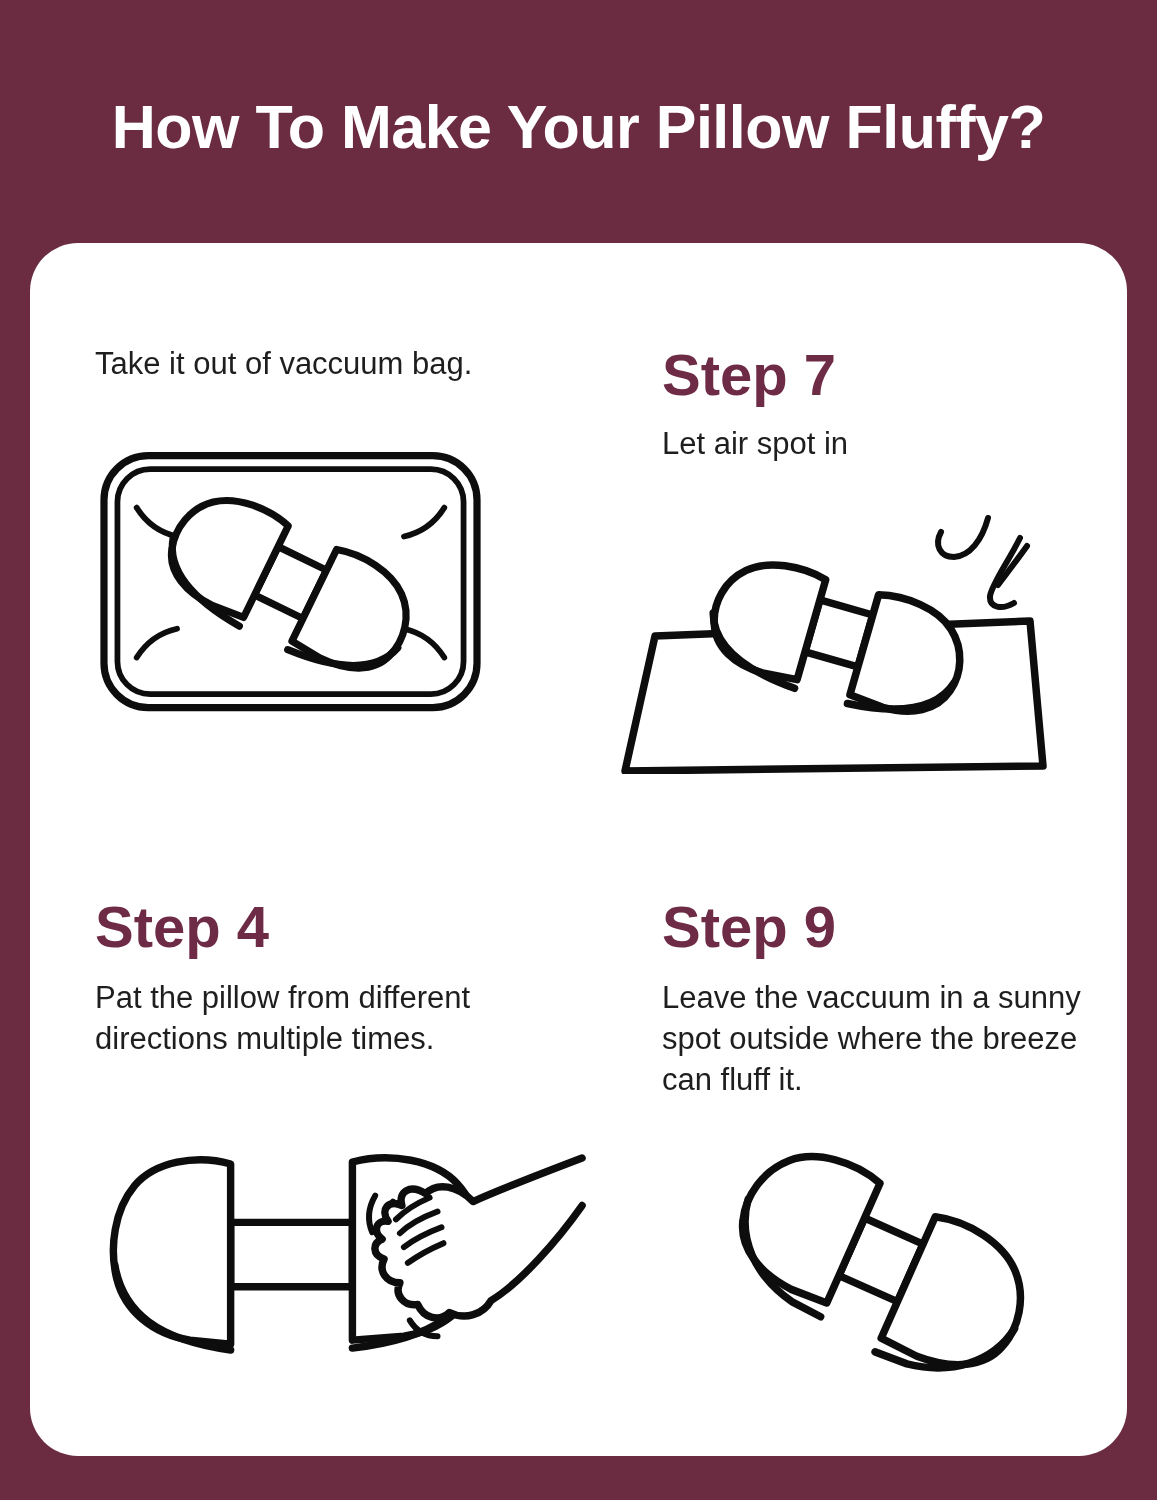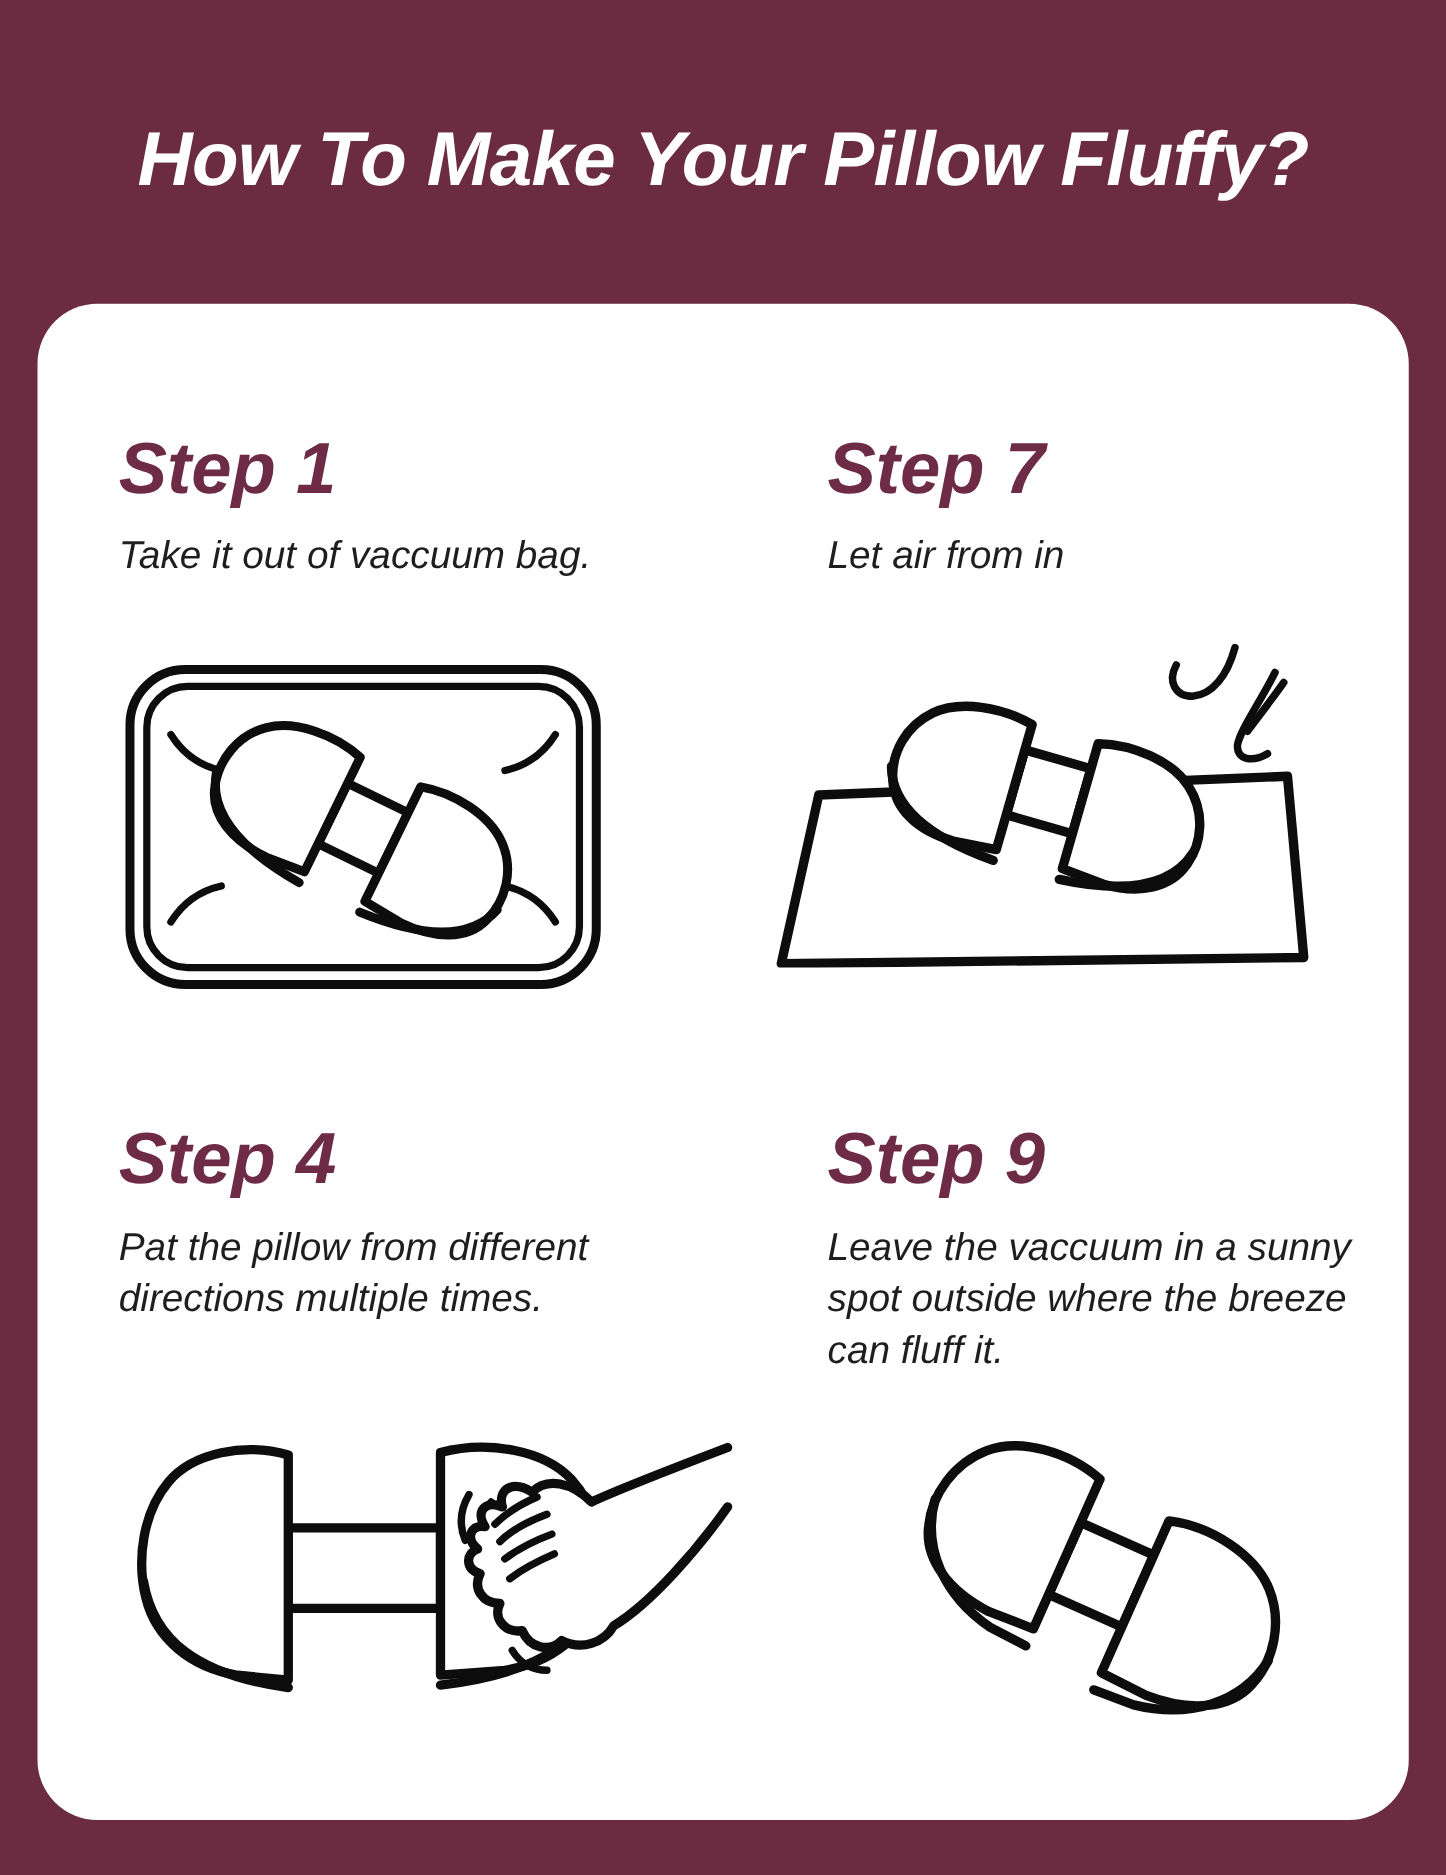--- a/index.html
+++ b/index.html
@@ -4,21 +4,21 @@
 <style>
   :root{
     --bg:#6B2C41; --card:#FFFFFF; --heading:#6E2B45; --text:#1E1E1E; --line:#0D0D0D;
   }
   *{box-sizing:border-box;margin:0;padding:0;}
   html,body{width:1157px;height:1500px;overflow:hidden;}
   body{
     background:var(--bg);
     font-family:"Liberation Sans","DejaVu Sans",sans-serif;
   }
-  .poster{position:relative;width:1157px;height:1500px;font-style:italic;}
+  .poster{position:relative;width:1157px;height:1500px;}
   .title{
     padding-top:92px;
     text-align:center;
     color:#fff;
     font-size:61px;
     font-weight:bold;
     letter-spacing:-0.5px;
   }
   .card{
     position:absolute;
@@ -58,21 +58,20 @@
 </head>
 <body>
 
 <div class="poster">
 
   <h1 class="title">How To Make Your Pillow Fluffy?</h1>
 
   <div class="card">
 
     <section class="step step-1">
-      <h2>Step 1</h2>
       <p>Take it out of vaccuum bag.</p>
       <svg width="385" height="274" viewBox="0 0 400 285" role="img" aria-label="pillow-inside-vacuum-bag">
 
         <rect class="shape" x="6" y="8" width="388" height="262" rx="46"></rect>
         <rect class="ln thin" x="20" y="22" width="360" height="234" rx="34"></rect>
         <path class="ln thin" d="M 40,62 C 50,78 64,88 82,92"></path>
         <path class="ln thin" d="M 360,62 C 350,78 336,88 318,92"></path>
         <path class="ln thin" d="M 40,218 C 50,202 64,192 82,188"></path>
         <path class="ln thin" d="M 360,218 C 350,202 336,192 318,188"></path>
 
@@ -81,21 +80,21 @@
           <path class="shape" d="M 172,88 C 145,80 110,84 91,100 C 72,116 67,142 74,163 C 81,186 107,197 138,197 L 172,194 Z"></path>
           <path class="ln" d="M 70,152 C 78,181 110,200 172,204"></path>
           <path class="shape" d="M 228,88 C 255,80 290,84 309,100 C 328,116 333,142 326,163 C 319,186 293,197 262,197 L 228,194 Z"></path>
           <path class="ln" d="M 330,152 C 322,181 290,200 228,204"></path>
         </g>
       </svg>
     </section>
 
     <section class="step step-2">
       <h2>Step 7</h2>
-      <p>Let air from in</p>
+      <p>Let air spot in</p>
       <svg width="430" height="270" viewBox="0 0 430 270" role="img" aria-label="pillow-on-mat-with-air-flow-lines">
 
         <path class="ln thin" d="M 368,14 C 362,36 350,52 334,53 C 320,53 314,41 321,28"></path>
         <path class="ln thin" d="M 400,34 C 388,58 372,80 370,92 C 369,104 382,106 394,99"></path>
         <path class="ln thin" d="M 407,42 C 397,56 387,69 378,81"></path>
 
         <path class="shape" d="M 35,132 L 410,117 L 423,262 L 5,267 Z"></path>
 
         <g transform="rotate(16 200 150)">
           <path class="shape" d="M 185,98 H 240 V 152 H 185 Z"></path>

